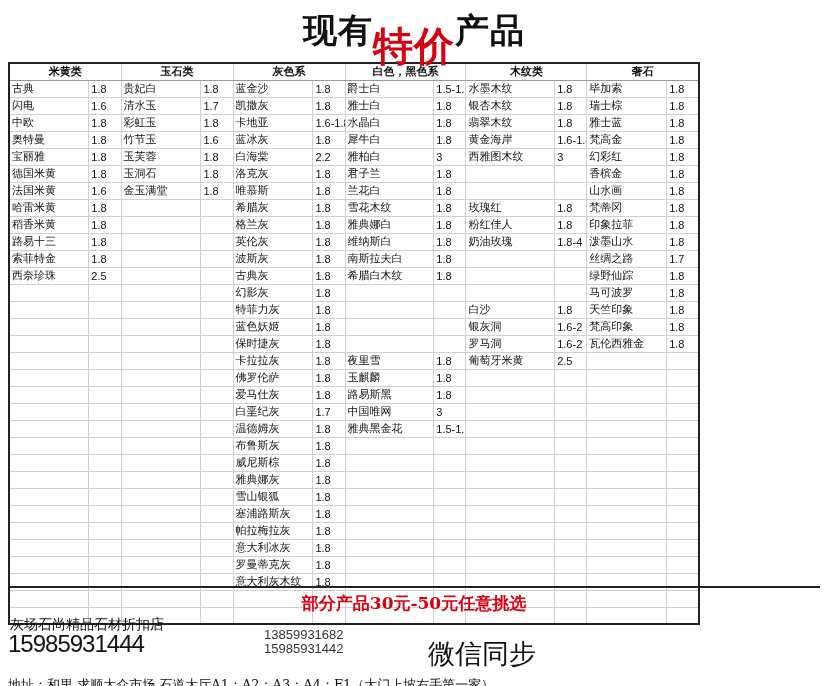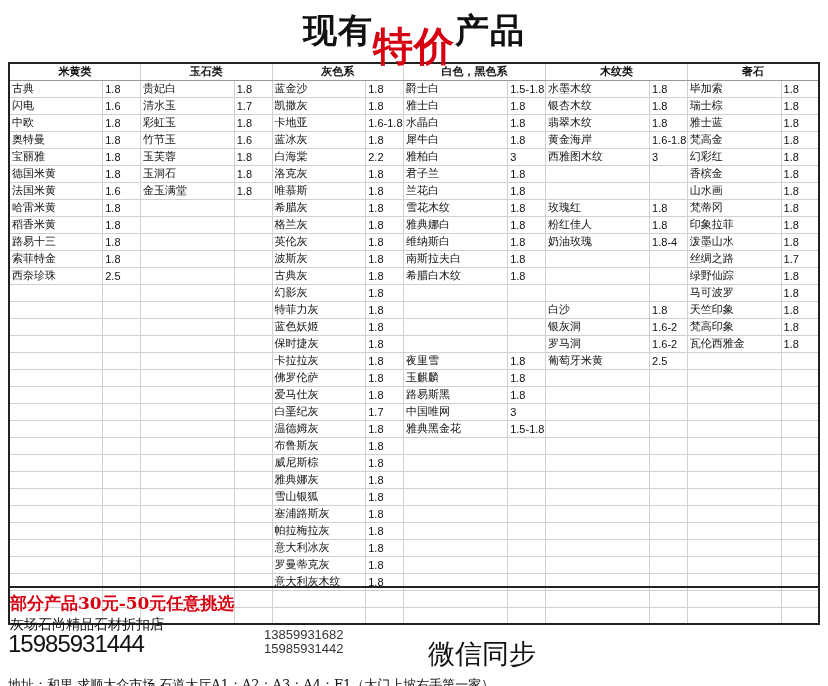--- a/index.html
+++ b/index.html
@@ -19,21 +19,21 @@
     justify-content: center;
     gap: 0px;
   }
   .title-bar span { font-family: "DejaVu Serif", serif; font-weight: bold; }
   .t-normal { font-size: 34px; color: #111; letter-spacing: 1px; }
   .t-red { font-size: 40px; color: #d70010; letter-spacing: 1px; margin-top: 31px; }
 
   
   .sheet {
     margin: 0 8px;
-    width: 812px;
+    width: 692px;
     border-collapse: collapse;
     table-layout: fixed;
   }
   .sheet td, .sheet th {
     border: 1px solid #d0d0d0;
     height: 17px;
     padding: 0 2px;
     font-size: 11px;
     color: #111;
     vertical-align: middle;
@@ -60,20 +60,21 @@
   .outer-right { border-right: 2px solid #222 !important; }
   .last-row td { border-bottom: 2px solid #222 !important; }
 
   
   .footer { position: absolute; left: 8px; top: 586px; width: 812px; }
   .f-rule { border-top: 2px solid #222; }
   .f-promo {
     color: #d70010; font-weight: bold; font-size: 17px;
     font-family: "DejaVu Serif", serif;
     padding: 4px 2px 0 2px;
+    text-align: center;
   }
   .f-shop { font-size: 14px; color: #111; padding: 1px 2px 0 2px; font-family: "DejaVu Serif", serif; }
   .f-phone-wrap { position: relative; height: 40px; }
   .f-phone {
     position: absolute; left: 0; top: -4px;
     font-size: 24px; color: #111; font-weight: normal;
     font-family: "Liberation Sans", sans-serif;
     letter-spacing: -1px;
   }
   .f-wechat {

